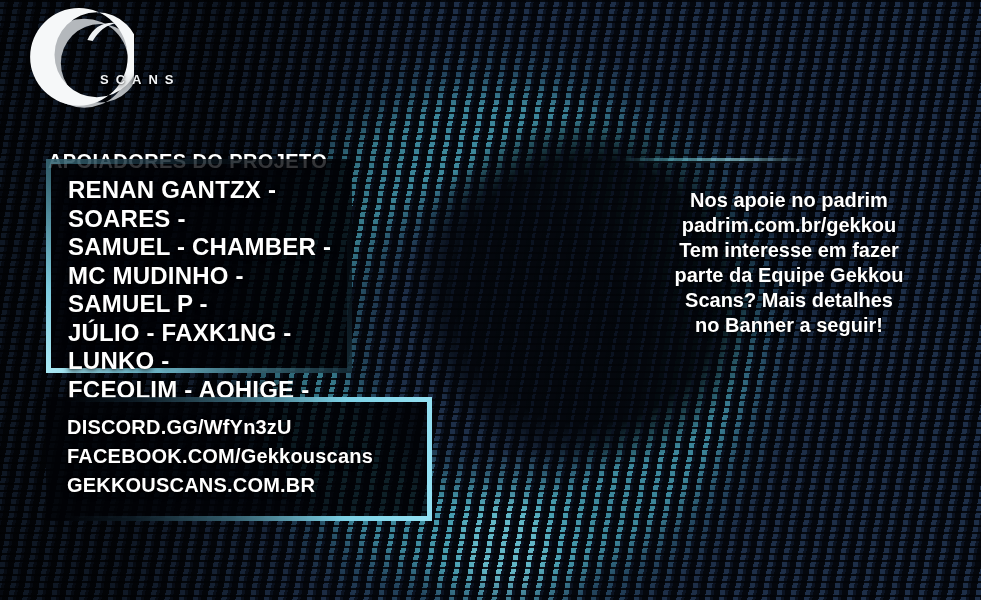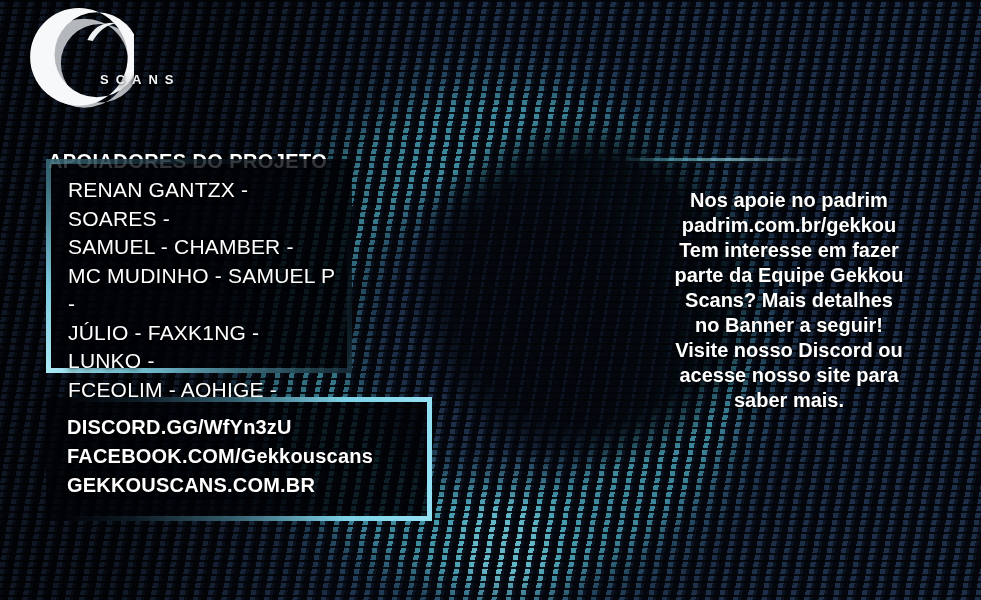--- a/index.html
+++ b/index.html
@@ -75,21 +75,21 @@
     border-image:linear-gradient(45deg,
       #a9e7f3 0%, #7ccadd 16%,
       rgba(94,172,192,0.6) 38%,
       rgba(62,124,148,0.32) 58%,
       rgba(40,92,112,0.12) 76%,
       rgba(0,0,0,0) 94%) 1;
     background:rgba(1,3,6,0.8);
     padding:12px 10px 0 17px;
   }
   .supporters-box .line{
-    font-size:21px;font-weight:normal;line-height:28.5px;letter-spacing:0.2px;
+    font-size:24px;font-weight:bold;line-height:28.5px;letter-spacing:0.2px;
   }
 
   .links-box{
     position:absolute;left:46px;top:397px;width:386px;height:124px;
     box-sizing:border-box;
     border:5px solid;
     border-image:linear-gradient(to left,
       #93e0f2 0%, #7cd0e4 22%,
       rgba(100,180,205,0.5) 52%,
       rgba(60,120,150,0.2) 78%,
@@ -150,20 +150,15 @@
     <div class="group group-padrim">
       <div class="line txt">Nos apoie no padrim</div>
       <div class="line txt">padrim.com.br/gekkou</div>
     </div>
     <div class="group group-recruit">
       <div class="line txt">Tem interesse em fazer</div>
       <div class="line txt">parte da Equipe Gekkou</div>
       <div class="line txt">Scans? Mais detalhes</div>
       <div class="line txt">no Banner a seguir!</div>
     </div>
-    <div class="group group-visit">
-      <div class="line txt">Visite nosso Discord ou</div>
-      <div class="line txt">acesse nosso site para</div>
-      <div class="line txt">saber mais.</div>
-    </div>
   </div>
 
 </div>
 
 </body></html>

